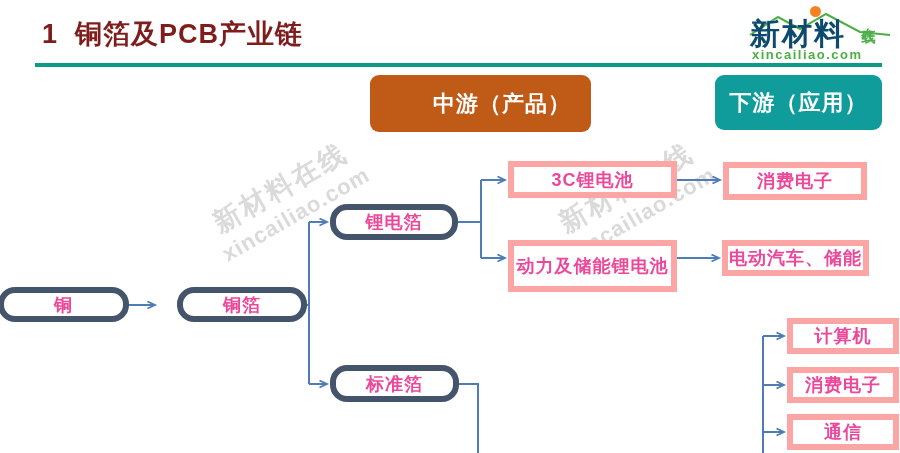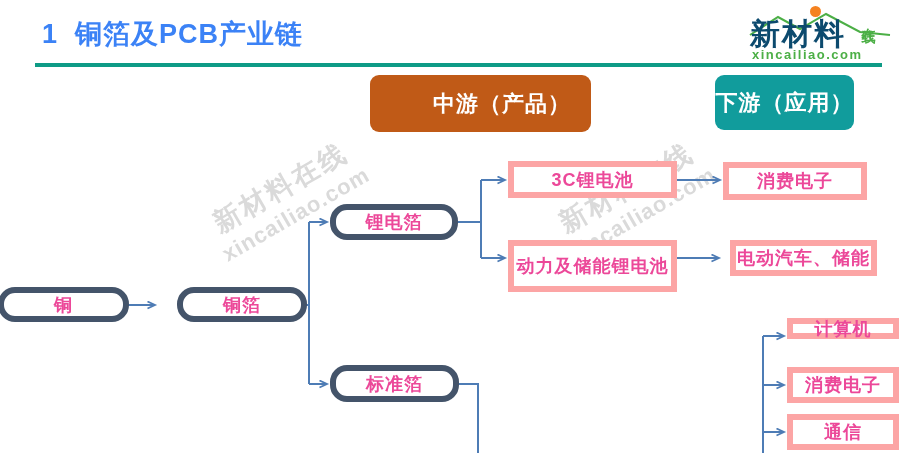--- a/index.html
+++ b/index.html
@@ -1,20 +1,20 @@
 <!DOCTYPE html>
 <html><head>
 <meta charset="utf-8">
 <style>
   html,body{margin:0;padding:0;background:#ffffff;}
   body{font-family:"Liberation Sans","DejaVu Sans",sans-serif;}
   .slide{position:relative;width:900px;height:453px;background:#ffffff;overflow:hidden;}
 
   
-  .title{position:absolute;left:42px;top:16px;font-size:27px;font-weight:bold;color:#3b82f6;letter-spacing:1px;white-space:pre;}
+  .title{position:absolute;left:42px;top:16px;font-size:27px;font-weight:bold;color:#7f1d1d;letter-spacing:1px;white-space:pre;}
   .divider{position:absolute;left:35px;top:63px;width:847px;height:4px;background:#0E9B86;}
 
   
   .logo{position:absolute;left:748px;top:2px;width:146px;height:60px;}
   .logo-dot{position:absolute;left:62px;top:4px;width:11px;height:11px;border-radius:50%;background:#F58220;}
   .logo-mountains{position:absolute;left:0px;top:8px;}
   .logo-brand{position:absolute;left:2px;top:12px;font-size:30px;font-weight:bold;color:#0c4a6e;letter-spacing:2px;}
   .logo-badge{position:absolute;left:113px;top:15px;font-size:14px;font-weight:bold;color:#4CAF46;writing-mode:vertical-rl;letter-spacing:2px;line-height:16px;}
   .logo-domain{position:absolute;left:4px;top:45px;font-size:13px;font-weight:bold;color:#4CAF46;letter-spacing:1.5px;}
 
@@ -22,34 +22,34 @@
   .wm{position:absolute;width:230px;text-align:center;color:#DADADA;transform:rotate(-30deg);font-weight:bold;pointer-events:none;}
   .wm1{left:172px;top:168px;}
   .wm2{left:518px;top:168px;}
   .wm-line1{font-size:27px;letter-spacing:3px;}
   .wm-line2{font-size:22px;letter-spacing:1px;}
 
   
   .pill{position:absolute;border-radius:9px;color:#ffffff;font-size:22px;font-weight:bold;display:flex;align-items:center;justify-content:center;letter-spacing:1px;}
   .pill-up{left:68px;top:80px;width:177px;height:50px;background:#22A7E0;}
   .pill-mid{left:370px;top:75px;width:178px;height:57px;background:#C05A17;padding-left:43px;}
-  .pill-down{left:715px;top:75px;width:139px;height:55px;background:#119C9C;text-align:center;}
+  .pill-down{left:715px;top:75px;width:167px;height:55px;background:#119C9C;text-align:center;}
 
   
   .node{position:absolute;background:#ffffff;border:6px solid #fca5a5;display:flex;align-items:center;justify-content:center;font-size:18px;font-weight:bold;color:#ec4899;box-sizing:border-box;letter-spacing:1px;}
   .node-main{border-color:#44546A;border-radius:17px;}
   .n-tong{left:-2px;top:287px;width:131px;height:35px;}
   .n-tongbo{left:157px;top:287px;width:130px;height:35px;margin-left:20px;}
   .n-lidianbo{left:330px;top:204px;width:128px;height:36px;}
   .n-biaozhunbo{left:330px;top:365px;width:129px;height:37px;}
   .n-3c{left:508px;top:161px;width:169px;height:37px;}
   .n-dongli{left:508px;top:240px;width:169px;height:52px;}
   .n-xiaofei1{left:723px;top:162px;width:144px;height:38px;}
-  .n-diandong{left:722px;top:240px;width:147px;height:36px;margin-left:8px;}
-  .n-jisuanji{left:787px;top:318px;width:112px;height:21px;}
+  .n-diandong{left:722px;top:240px;width:147px;height:36px;}
+  .n-jisuanji{left:787px;top:318px;width:112px;height:36px;}
   .n-xiaofei2{left:787px;top:367px;width:112px;height:36px;}
   .n-tongxin{left:787px;top:414px;width:112px;height:36px;}
 
   .connectors{position:absolute;left:0;top:0;}
   .connectors path{stroke:#4E7CB5;stroke-width:2;fill:none;}
 </style>
 </head>
 <body>
 
 <div class="slide">

